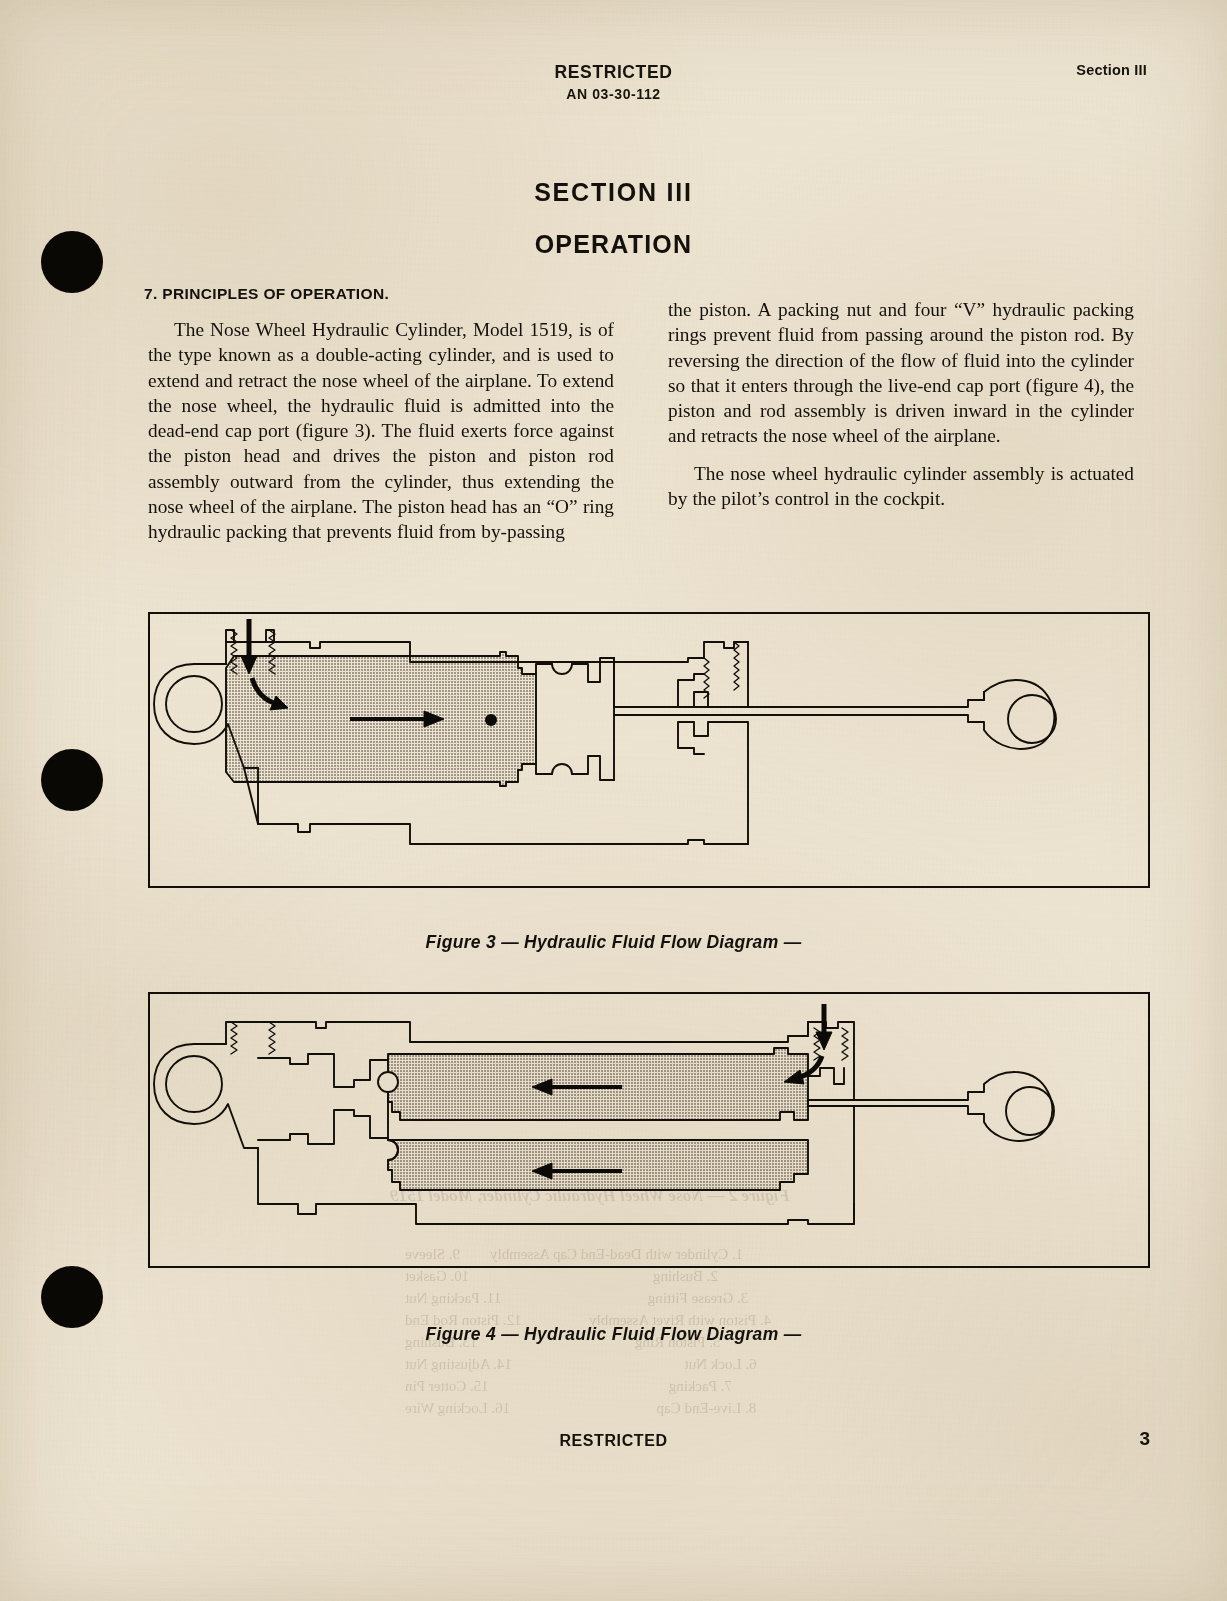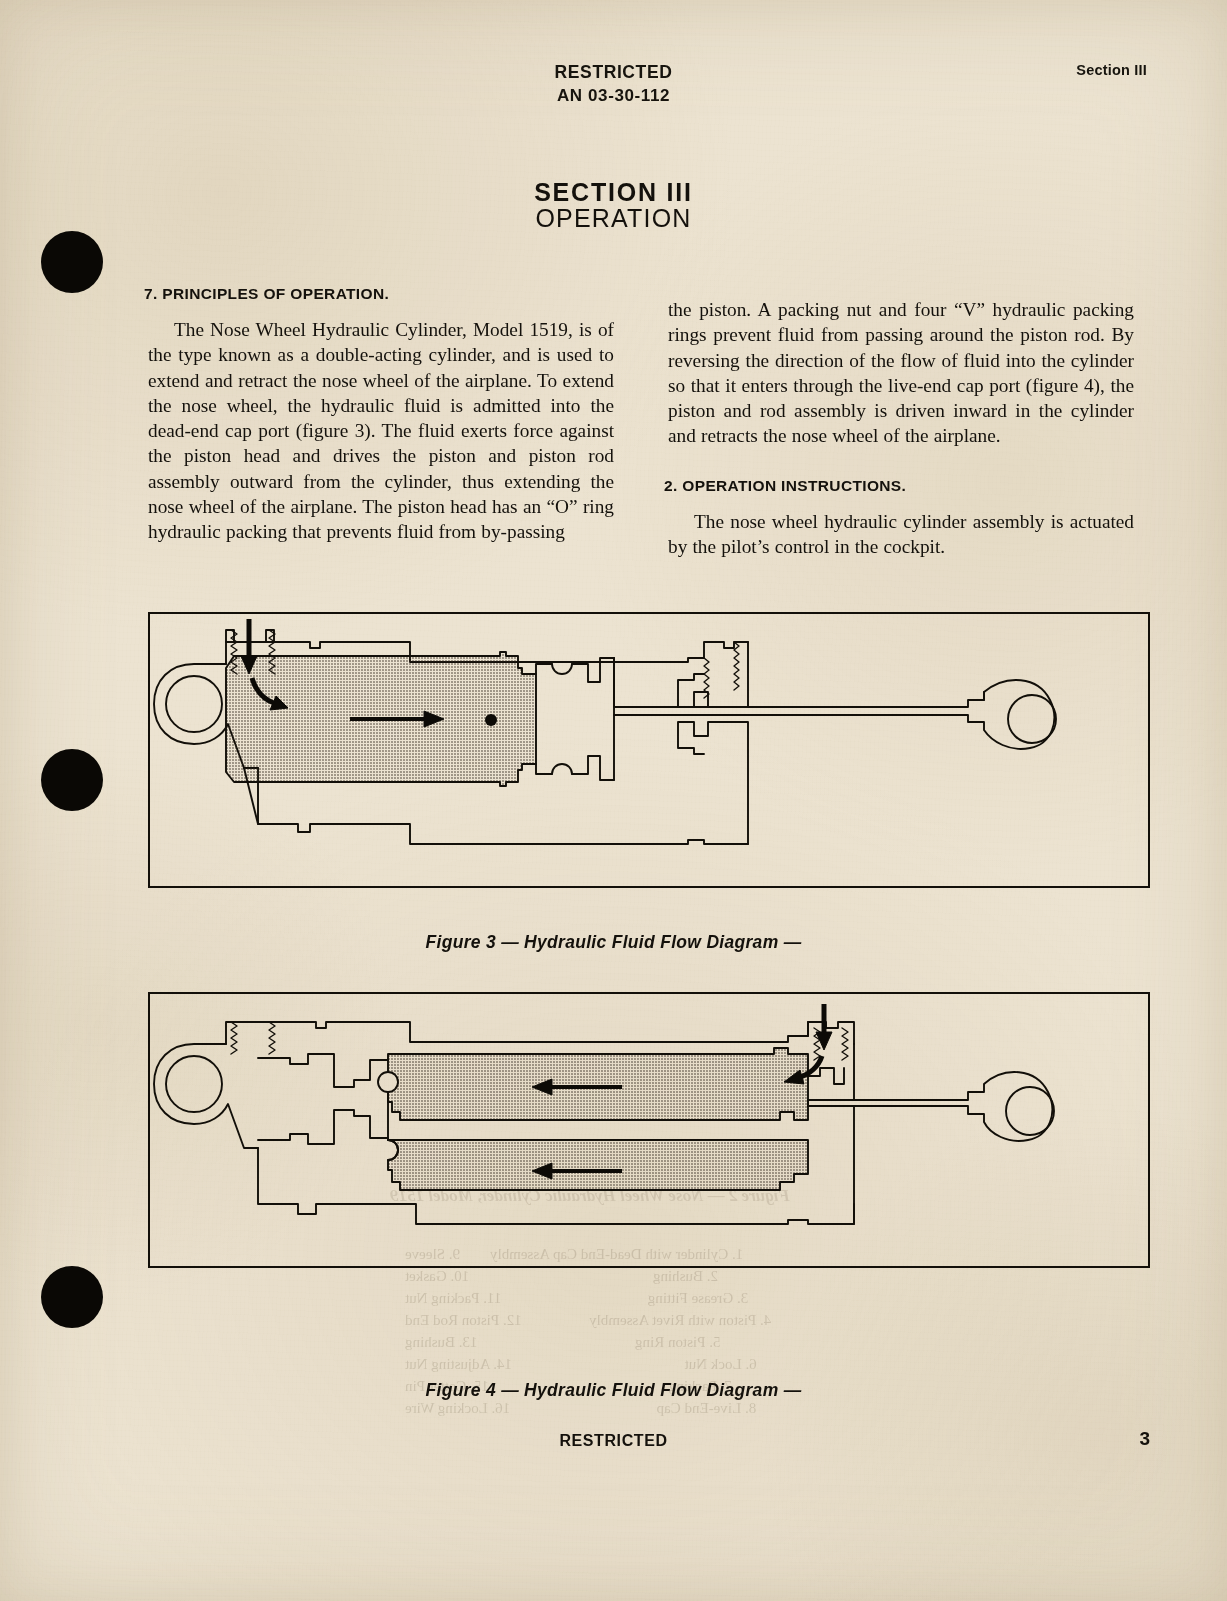--- a/index.html
+++ b/index.html
@@ -35,27 +35,27 @@
   }
 
   
   .hole{position:absolute;background:#0a0805;border-radius:50%;z-index:6;}
 
   
   .page{position:absolute;inset:0;z-index:4;}
 
   .hdr{position:absolute;font-family:"Liberation Sans", sans-serif;font-weight:bold;color:#17140e;}
   #hdr-restricted{left:0;right:0;top:62px;text-align:center;font-size:17.5px;letter-spacing:.6px;}
-  #hdr-an{left:0;right:0;top:86px;text-align:center;font-size:17px;letter-spacing:.6px;}
+  #hdr-an{left:0;right:0;top:86px;text-align:center;font-size:14px;letter-spacing:.6px;}
   #hdr-section{right:80px;top:62px;font-size:14.5px;letter-spacing:.2px;}
 
   #sec-title{position:absolute;left:0;right:0;top:178px;text-align:center;
     font-family:"Liberation Sans", sans-serif;font-weight:bold;font-size:25px;letter-spacing:1.8px;}
-  #sec-sub{position:absolute;left:0;right:0;top:204px;text-align:center;
-    font-family:"Liberation Sans", sans-serif;font-weight:normal;font-size:25px;letter-spacing:1.2px;}
+  #sec-sub{position:absolute;left:0;right:0;top:230px;text-align:center;
+    font-family:"Liberation Sans", sans-serif;font-weight:bold;font-size:25px;letter-spacing:1.2px;}
 
   .cols{position:absolute;left:136px;top:285px;width:1030px;}
   .col{position:absolute;top:0;width:490px;}
   .col-left{left:0;}
   .col-right{left:520px;}
 
   .hd{font-family:"Liberation Sans", sans-serif;font-weight:bold;font-size:15.5px;
       letter-spacing:.35px;margin:0 0 14px 0;padding-left:8px;}
   .para{font-family:"Liberation Serif", serif;font-size:19.3px;line-height:25.3px;
         text-align:justify;margin:12px;text-indent:26px;
@@ -65,21 +65,21 @@
 
   
   .figbox{position:absolute;border:2.5px solid #120f09;background:transparent;}
   #figbox-3{left:148px;top:612px;width:998px;height:272px;}
   #figbox-4{left:148px;top:992px;width:998px;height:272px;}
 
   .figcap{position:absolute;left:0;right:0;text-align:center;
     font-family:"Liberation Sans", sans-serif;font-style:italic;font-weight:bold;
     font-size:17.5px;letter-spacing:.3px;line-height:26px;margin-top:36px;}
   #figcap-3{top:893px;}
-  #figcap-4{top:1341px;}
+  #figcap-4{top:1285px;}
 
   .figsvg{position:absolute;}
   #figsvg-3{left:148px;top:612px;}
   #figsvg-4{left:148px;top:992px;}
 
   
   #ftr-restricted{position:absolute;left:0;right:0;top:1432px;text-align:center;
     font-family:"Liberation Sans", sans-serif;font-weight:bold;font-size:16px;letter-spacing:.6px;}
   #ftr-page{position:absolute;right:77px;top:1428px;
     font-family:"Liberation Sans", sans-serif;font-weight:bold;font-size:19px;}
@@ -116,21 +116,20 @@
 
   <div class="cols">
 
     <div class="col col-left">
       <div class="hd">7. PRINCIPLES OF OPERATION.</div>
       <p class="para">The Nose Wheel Hydraulic Cylinder, Model 1519, is of the type known as a double-acting cylinder, and is used to extend and retract the nose wheel of the airplane. To extend the nose wheel, the hydraulic fluid is admitted into the dead-end cap port (figure 3). The fluid exerts force against the piston head and drives the piston and piston rod assembly outward from the cylinder, thus extending the nose wheel of the airplane. The piston head has an “O” ring hydraulic packing that prevents fluid from by-passing</p>
     </div>
 
     <div class="col col-right">
       <p class="para cont">the piston. A packing nut and four “V” hydraulic packing rings prevent fluid from passing around the piston rod. By reversing the direction of the flow of fluid into the cylinder so that it enters through the live-end cap port (figure 4), the piston and rod assembly is driven inward in the cylinder and retracts the nose wheel of the airplane.</p>
-      <div class="hd gap-2">2. OPERATION INSTRUCTIONS.</div>
       <p class="para">The nose wheel hydraulic cylinder assembly is actuated by the pilot’s control in the cockpit.</p>
     </div>
 
   </div>
 
   <div class="figbox" id="figbox-3"></div>
 
   <svg class="figsvg" id="figsvg-3" width="998" height="272" viewBox="0 0 998 272">
     <defs>
       <pattern id="fluidDots3" width="3" height="3" patternUnits="userSpaceOnUse">

